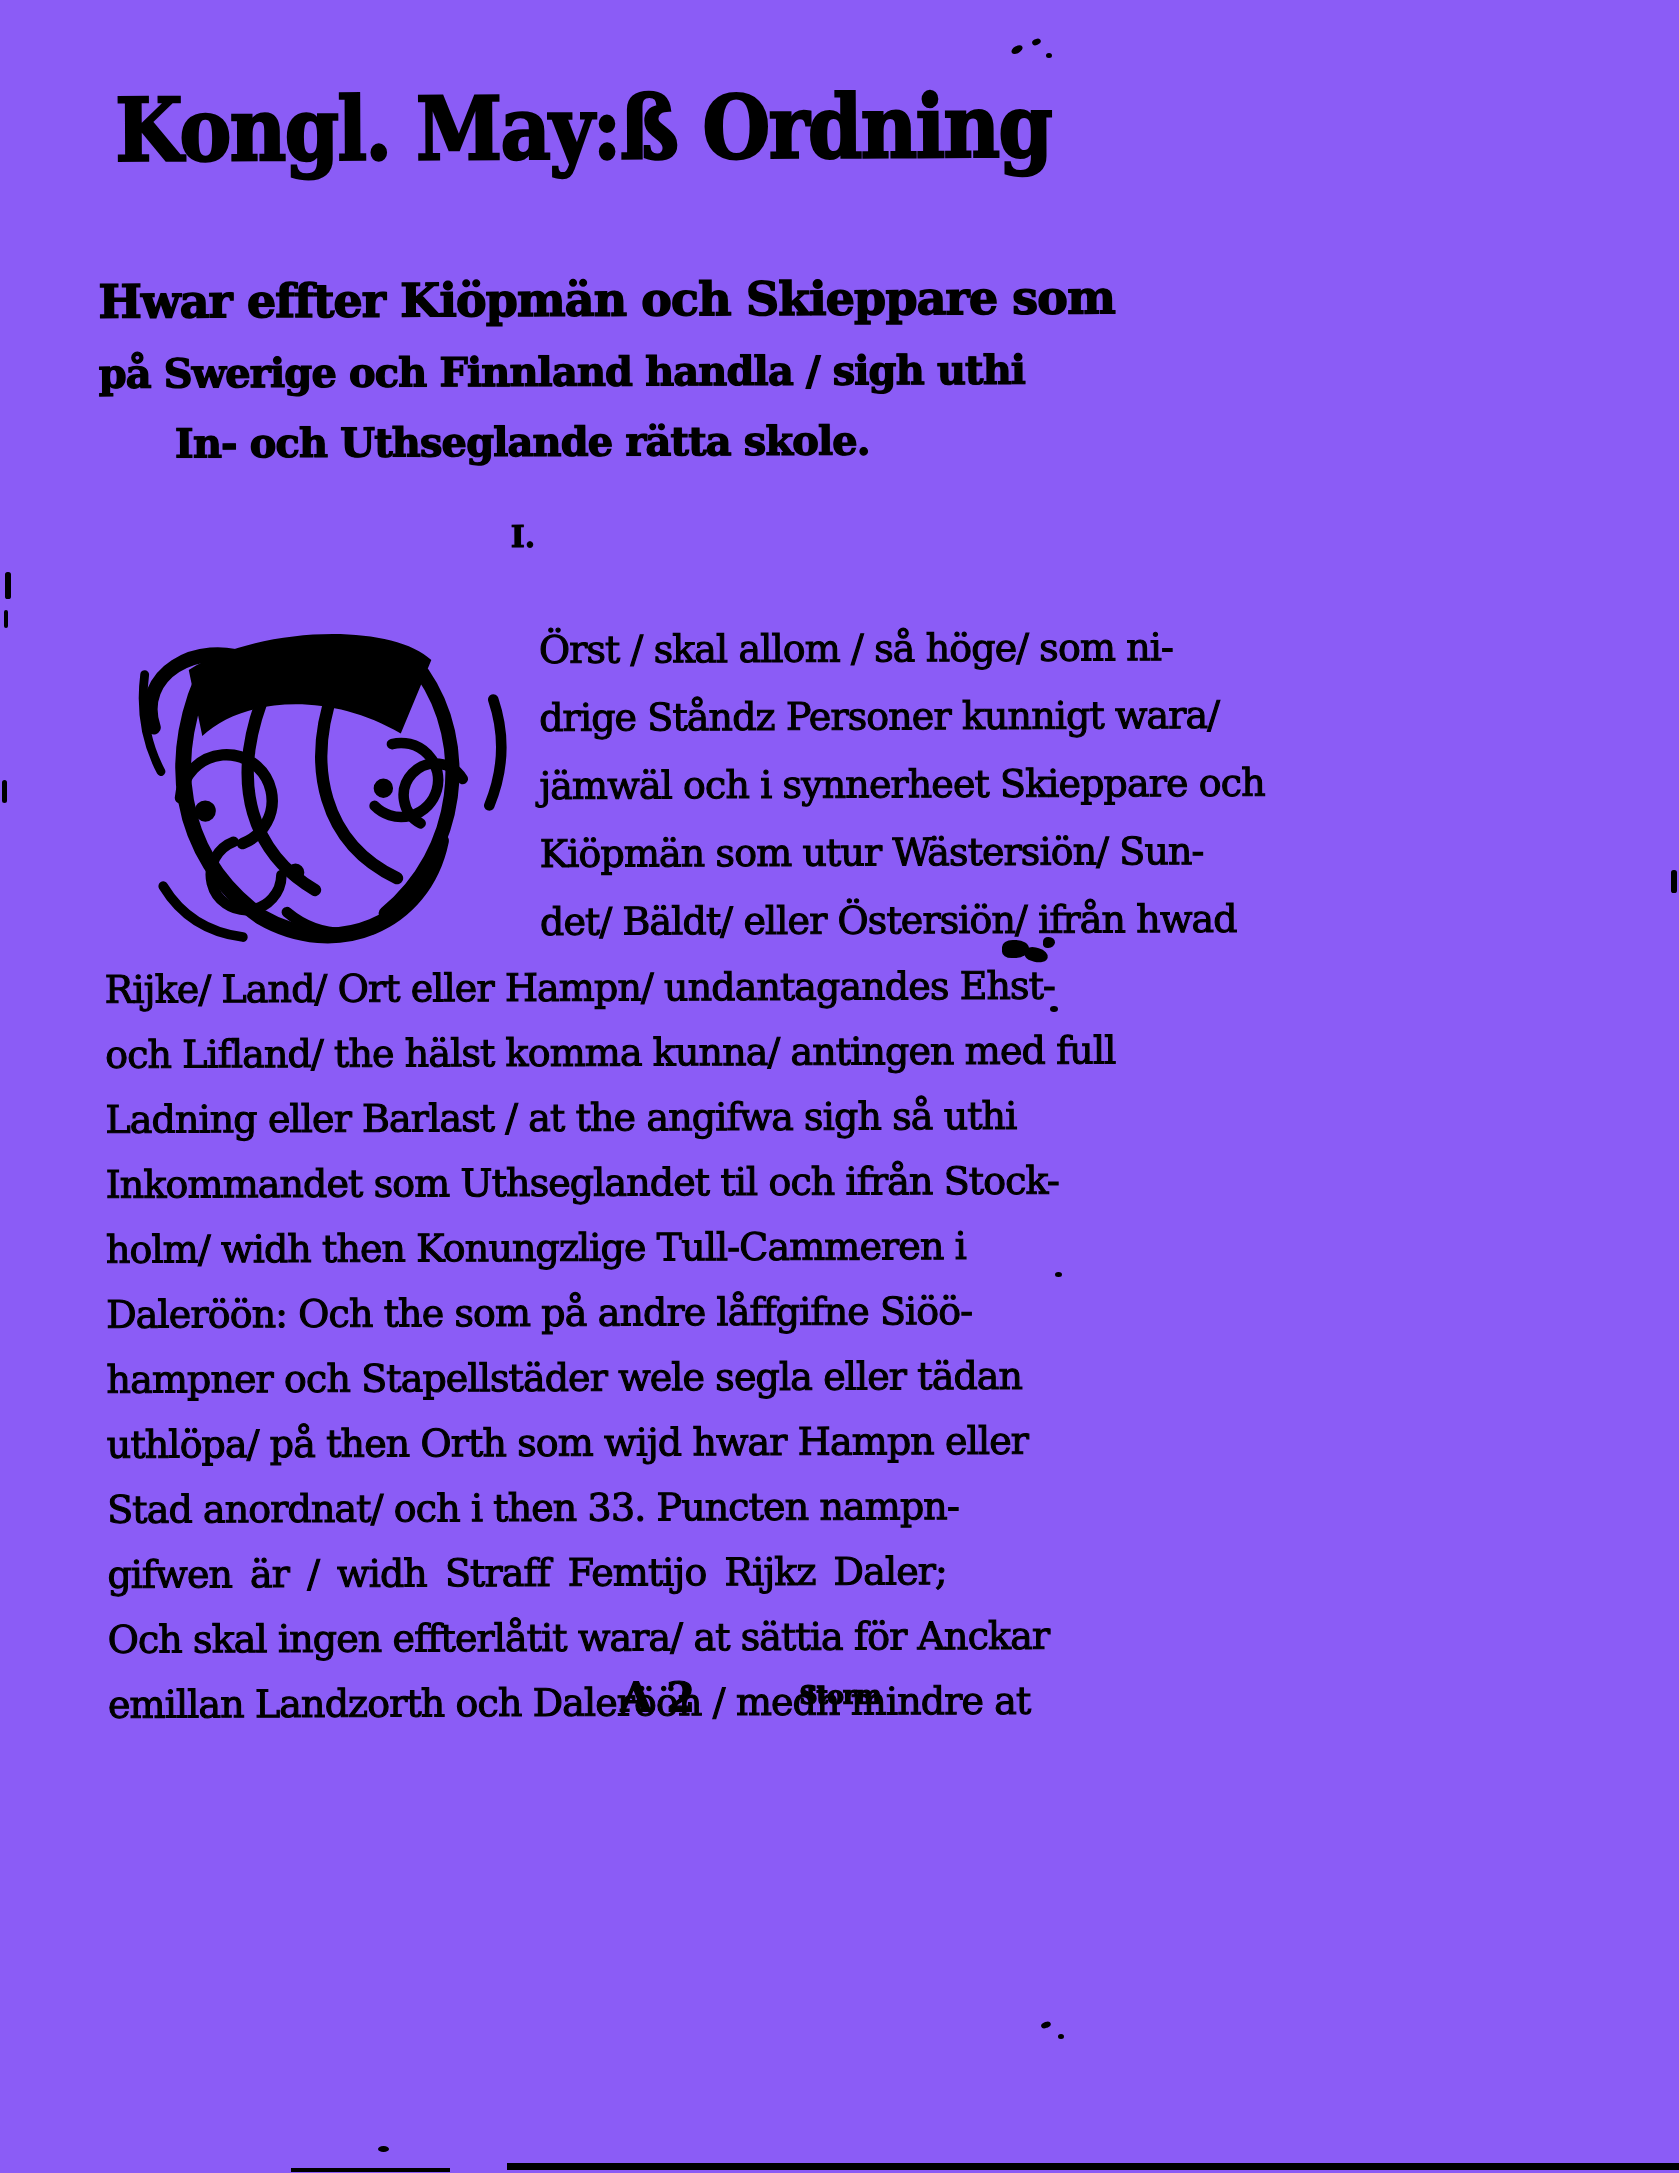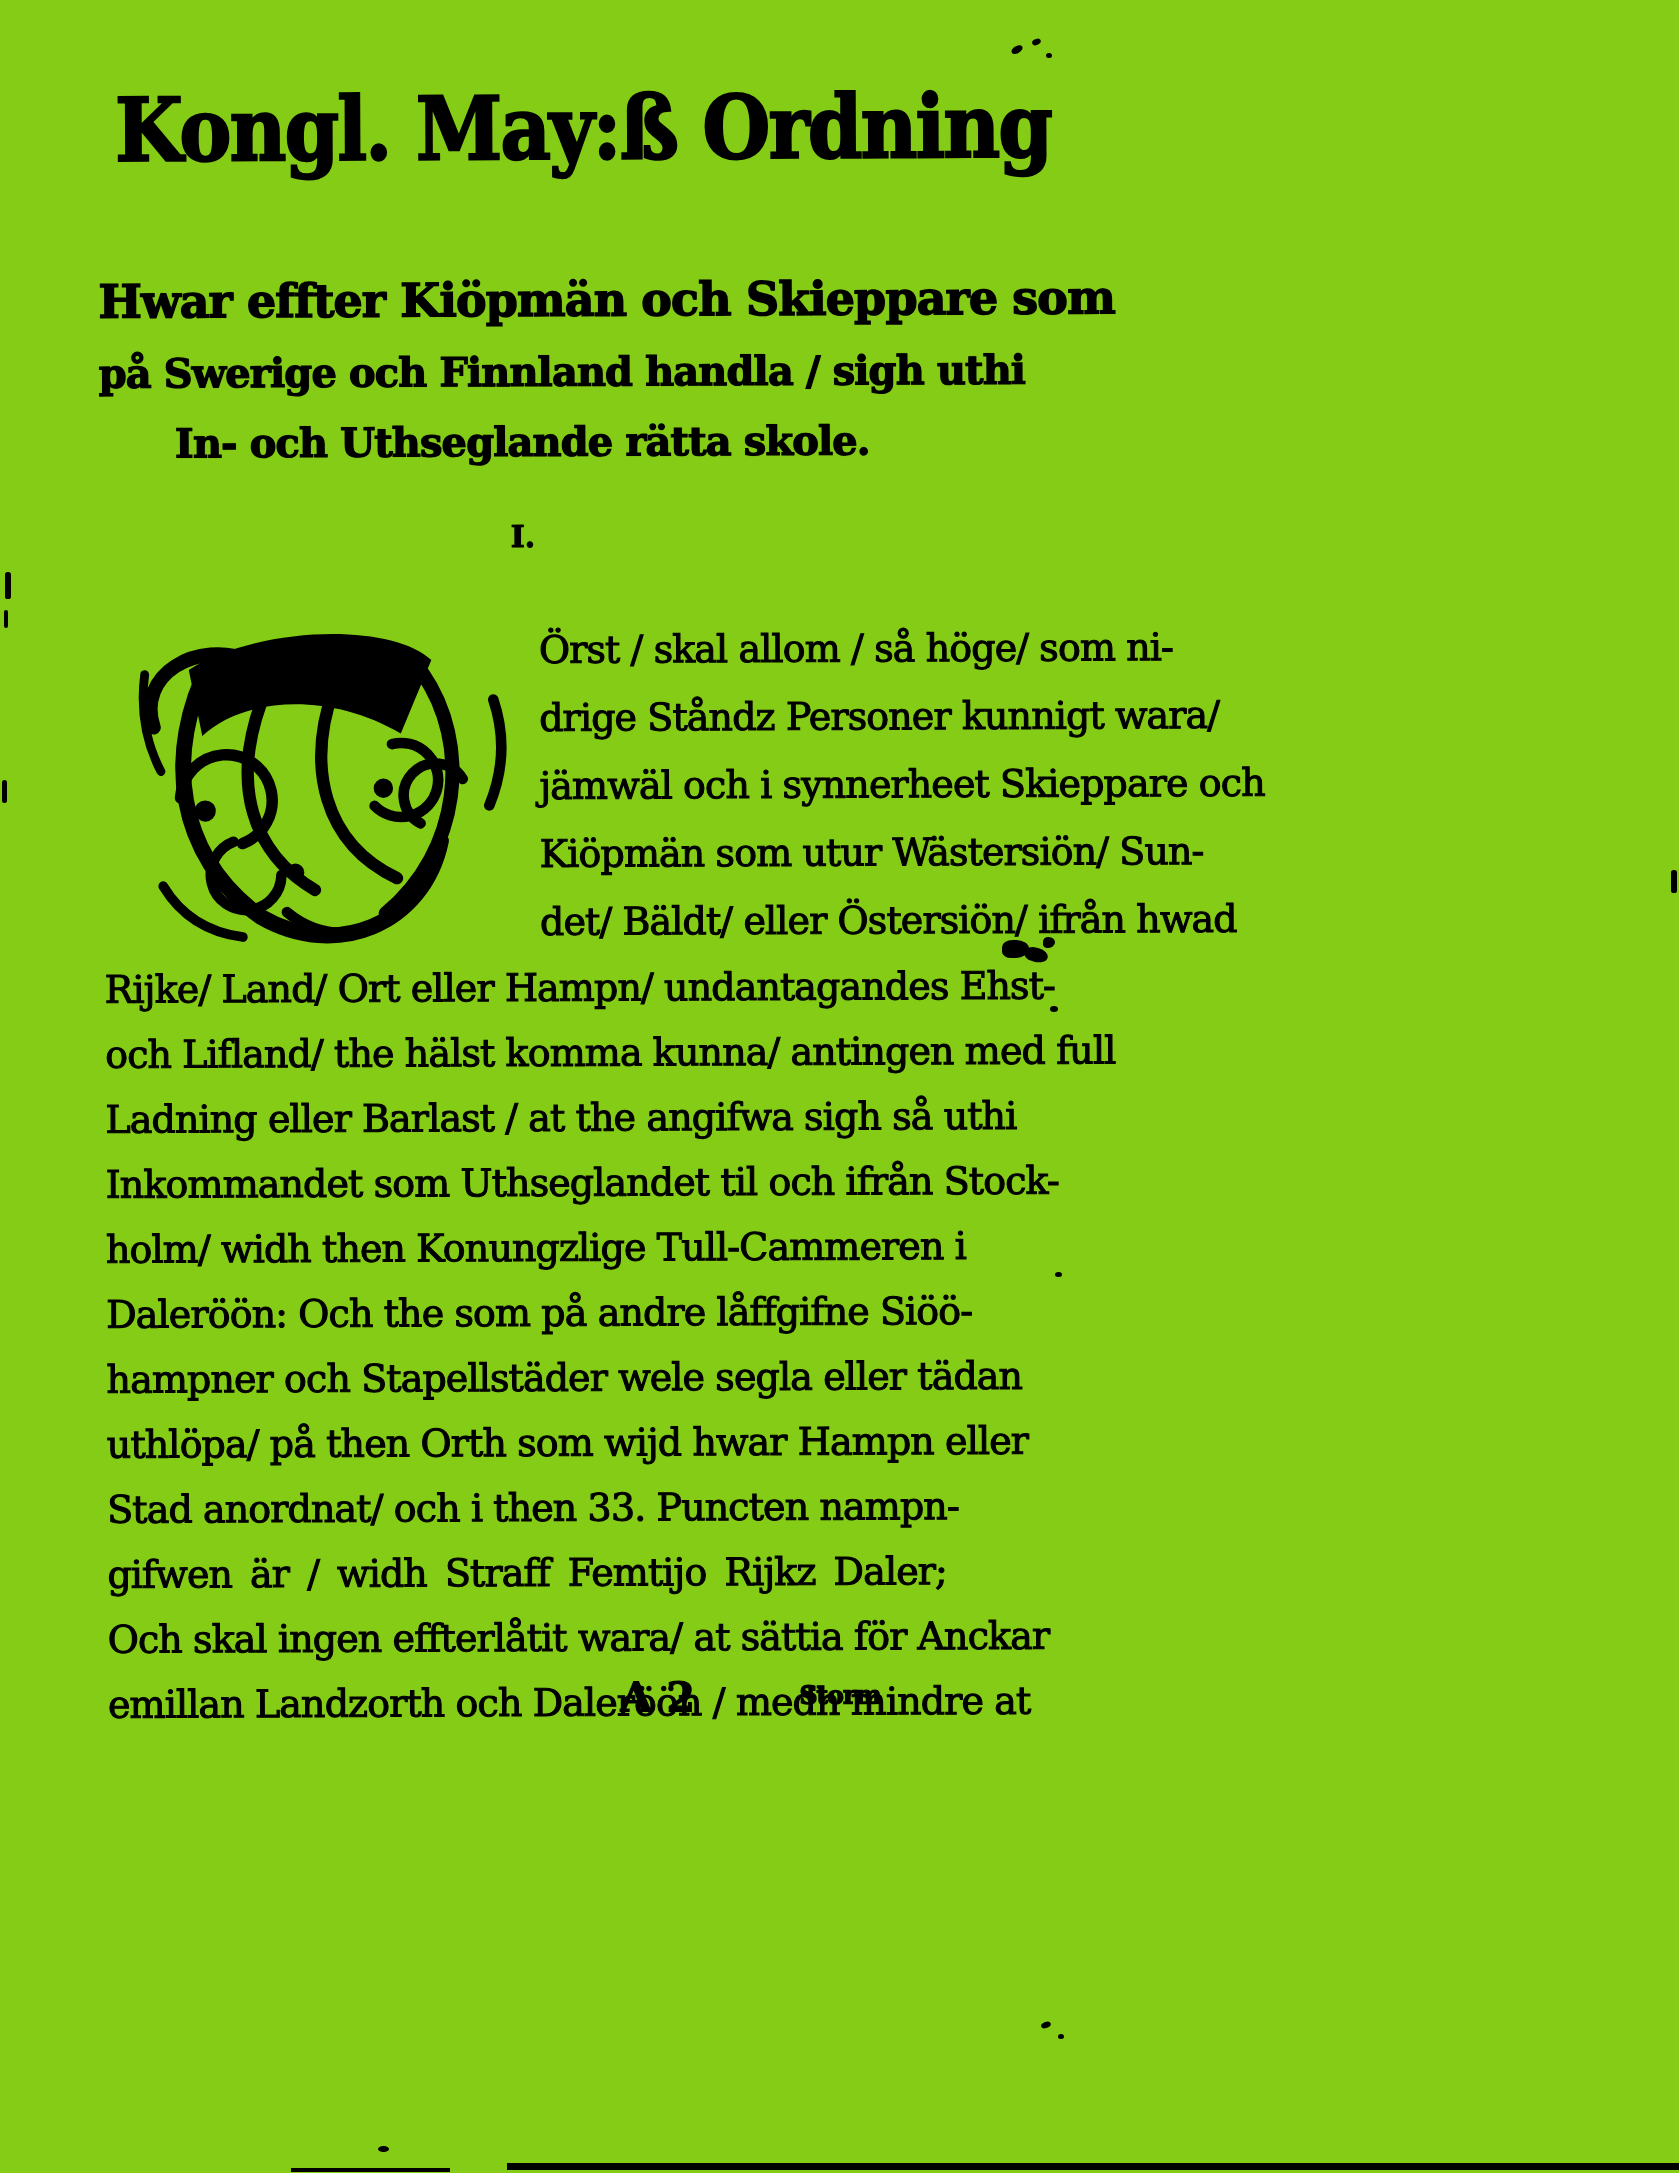--- a/index.html
+++ b/index.html
@@ -1,19 +1,19 @@
 <!DOCTYPE html>
 <html style="font-size:14px"><head>
 <meta charset="utf-8">
 <style>
   html,body{margin:0;padding:0;background:#777;}
   .page{
     position:relative;
     width:1680px;height:2174px;
-    background:#84cc16;
+    background:#8b5cf6;
     overflow:hidden;
     font-family:"DejaVu Serif","Liberation Serif",serif;
     color:#000;
   }
   .textblock{
     position:absolute;left:97px;top:0;width:847px;height:2174px;
     transform:rotate(-0.25deg);
     transform-origin:50% 0;
   }
   .ink{

